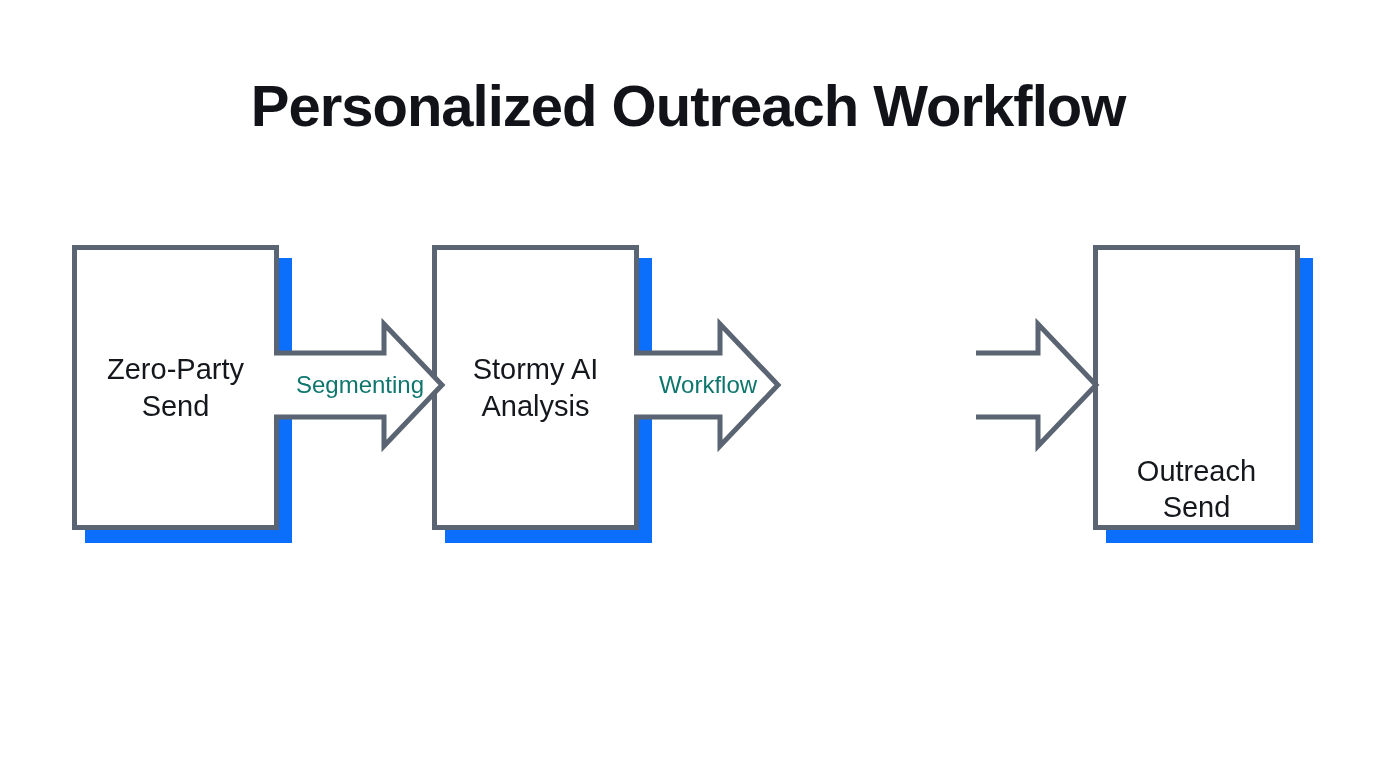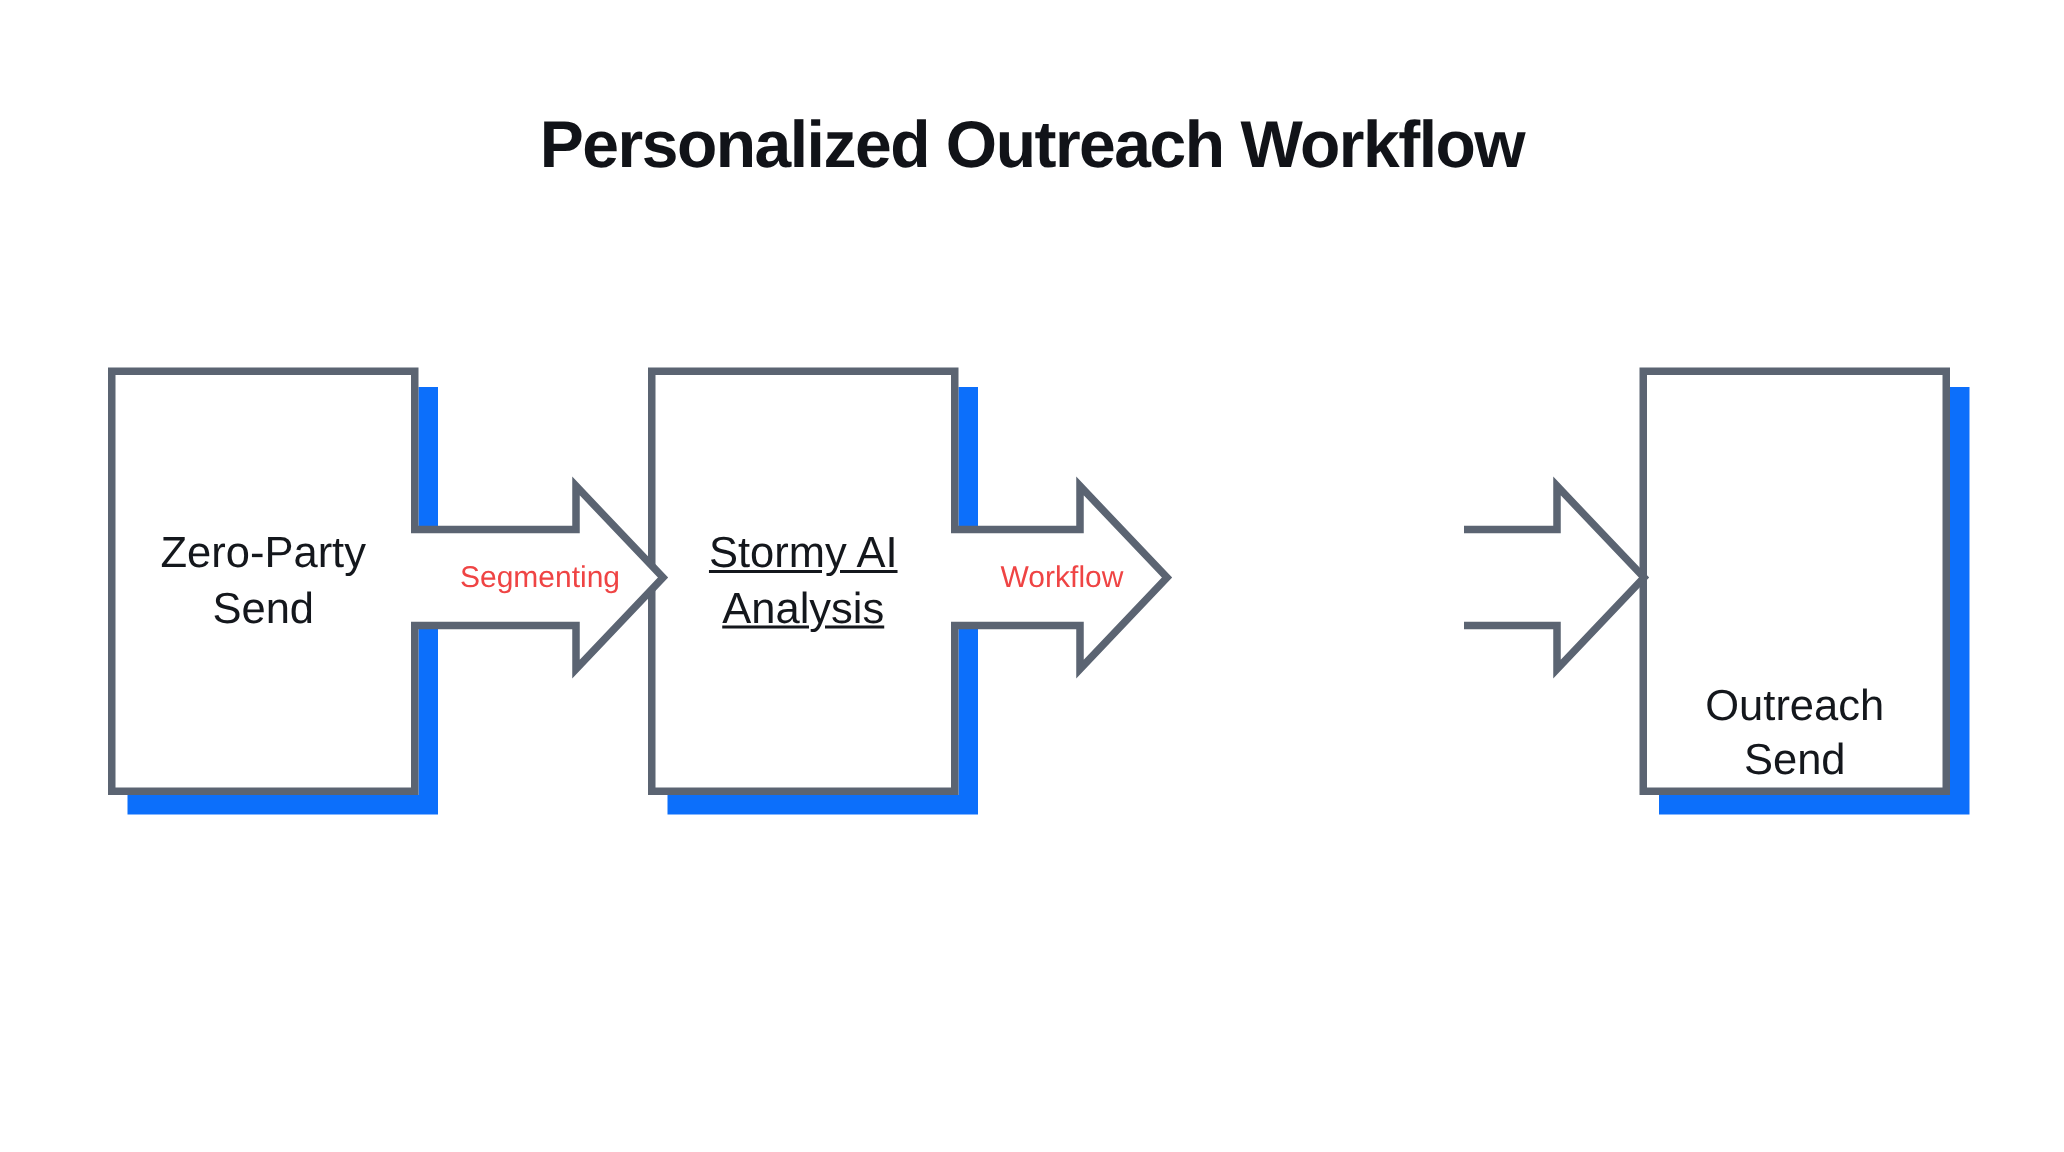--- a/index.html
+++ b/index.html
@@ -16,21 +16,21 @@
     font-family: "Liberation Sans", sans-serif;
     color: #14171c;
   }
   .page-title {
     position: absolute;
     top: 72px;
     left: 0;
     width: 100%;
     margin: 0;
     text-align: center;
-    font-size: 44px;
+    font-size: 58px;
     font-weight: 700;
     letter-spacing: -1px;
     color: #111318;
   }
   .diagram {
     position: absolute;
     inset: 0;
   }
   .node {
     position: absolute;
@@ -48,21 +48,21 @@
   }
   .node-label {
     white-space: pre-line;
     text-align: center;
     font-size: 29px;
     line-height: 1.25;
     font-weight: 500;
     color: #14171c;
   }
   .node-1 { left: 72px; }
-  .node-2 { left: 432px; text-decoration: underline; }
+  .node-2 { left: 432px; }
   .node-3 { left: 774px; }
   .node-4 { left: 1093px; align-items: flex-end; }
   .arrow {
     position: absolute;
     top: 320px;
     height: 130px;
     z-index: 2;
   }
   .arrow svg {
     display: block;
@@ -73,23 +73,23 @@
     stroke: #5b6472;
     stroke-width: 5;
     stroke-linejoin: miter;
   }
   .arrow-label {
     position: absolute;
     inset: 0;
     display: flex;
     align-items: center;
     justify-content: center;
-    font-size: 20px;
+    font-size: 24px;
     font-weight: 500;
-    color: #ef4444;
+    color: #0f766e;
     pointer-events: none;
   }
   .arrow-1 { left: 274px; width: 172px; }
   .arrow-2 { left: 634px; width: 148px; }
   .arrow-3 { left: 976px; width: 124px; }
   .result-text {
     position: absolute;
     top: 638px;
     left: 0;
     width: 100%;

